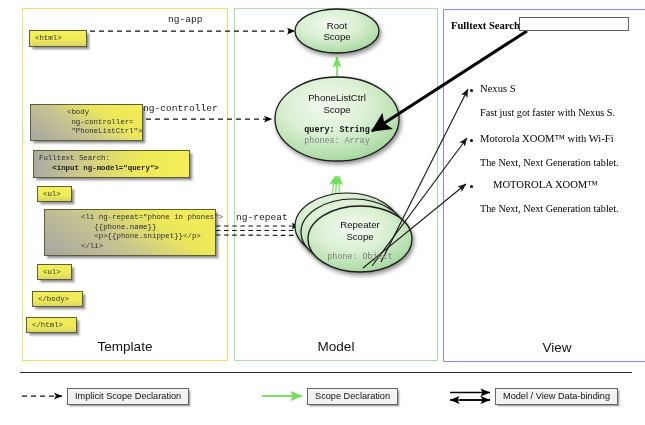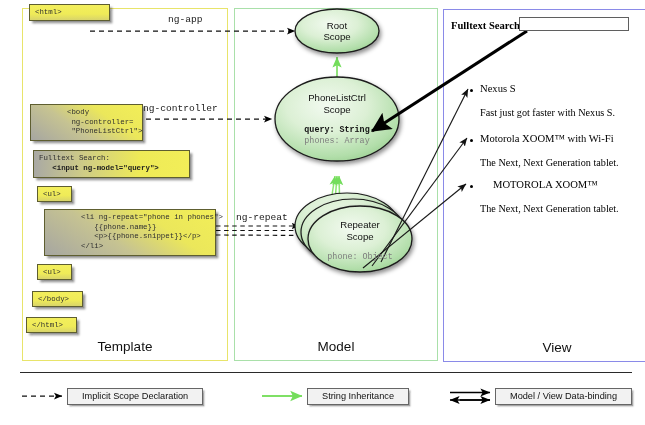--- a/index.html
+++ b/index.html
@@ -154,21 +154,21 @@
     position: absolute;
     box-sizing: border-box;
     border: 1px solid #666;
     background: #f2f2f2;
     font-family: "Liberation Sans", sans-serif;
     font-size: 9.2px;
     color: #101010;
     height: 17px;
     line-height: 15px;
     text-align: center;
-    padding: 0 14px;
+    padding: 0 7px;
     box-shadow: 1.6px 1.6px 1.6px rgba(0,0,0,0.35);
     white-space: nowrap;
   }
 </style>
 </head>
 <body>
 
 <div id="root">
 
   <div class="panel panel-template">
@@ -275,21 +275,21 @@
     <div class="ttl">Repeater<br>Scope</div>
     <div class="props">
       <div class="p2">phone: Object</div>
     </div>
   </div>
 
   <div class="edge-label" style="left:168px; top:14px;">ng-app</div>
   <div class="edge-label" style="left:143px; top:103px;">ng-controller</div>
   <div class="edge-label" style="left:236px; top:212px;">ng-repeat</div>
 
-  <div class="code-box solid-yellow" style="left:29px; top:4px; width:81px; height:17px;">&lt;html&gt;</div>
+  <div class="code-box solid-yellow" style="left:29px; top:30px; width:58px; height:17px;">&lt;html&gt;</div>
 
   <div class="code-box grad-dl" style="left:30px; top:104px; width:113px; height:37px;">&lt;body
  ng-controller=
  "PhoneListCtrl"&gt;</div>
 
   <div class="code-box grad-lr" style="left:33px; top:150px; width:157px; height:28px;"><span>Fulltext Search:</span>
 <b>   &lt;input ng-model="query"&gt;</b></div>
 
   <div class="code-box solid-yellow" style="left:37px; top:186px; width:35px; height:16px;">&lt;ul&gt;</div>
 
@@ -329,16 +329,16 @@
       <path d="M262,396 L302,396" stroke="#7fe065" stroke-width="1.9" fill="none" marker-end="url(#arrGreen)"></path>
     </g>
     <g>
       <path d="M450,392.5 L490,392.5" stroke="#000" stroke-width="1.5" fill="none" marker-end="url(#arrBlackSm)"></path>
       <path d="M490,400 L450,400" stroke="#000" stroke-width="1.5" fill="none" marker-end="url(#arrBlackSm)"></path>
       <path d="M460,400 L490,400" stroke="#000" stroke-width="1.5" fill="none" marker-end="url(#arrBlackSm)"></path>
     </g>
   </svg>
 
   <div class="legend-box" style="left:67px; top:388px;">Implicit Scope Declaration</div>
-  <div class="legend-box" style="left:307px; top:388px;">String Inheritance</div>
+  <div class="legend-box" style="left:307px; top:388px;">Scope Declaration</div>
   <div class="legend-box" style="left:495px; top:388px;">Model / View Data-binding</div>
 
 </div>
 
 </body></html>

